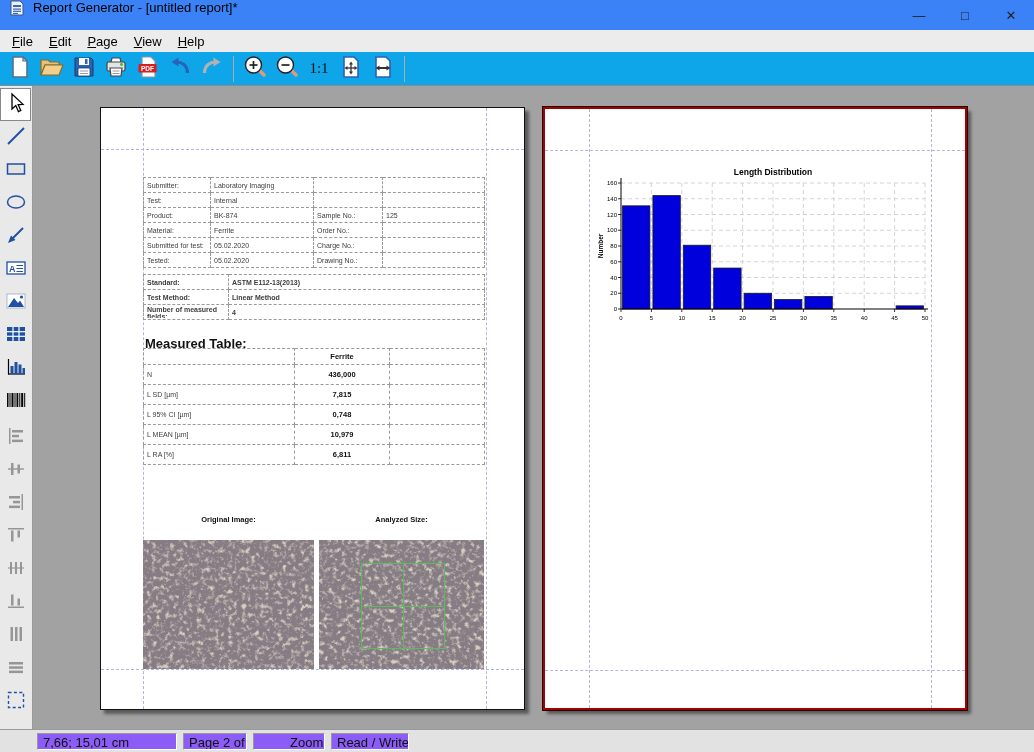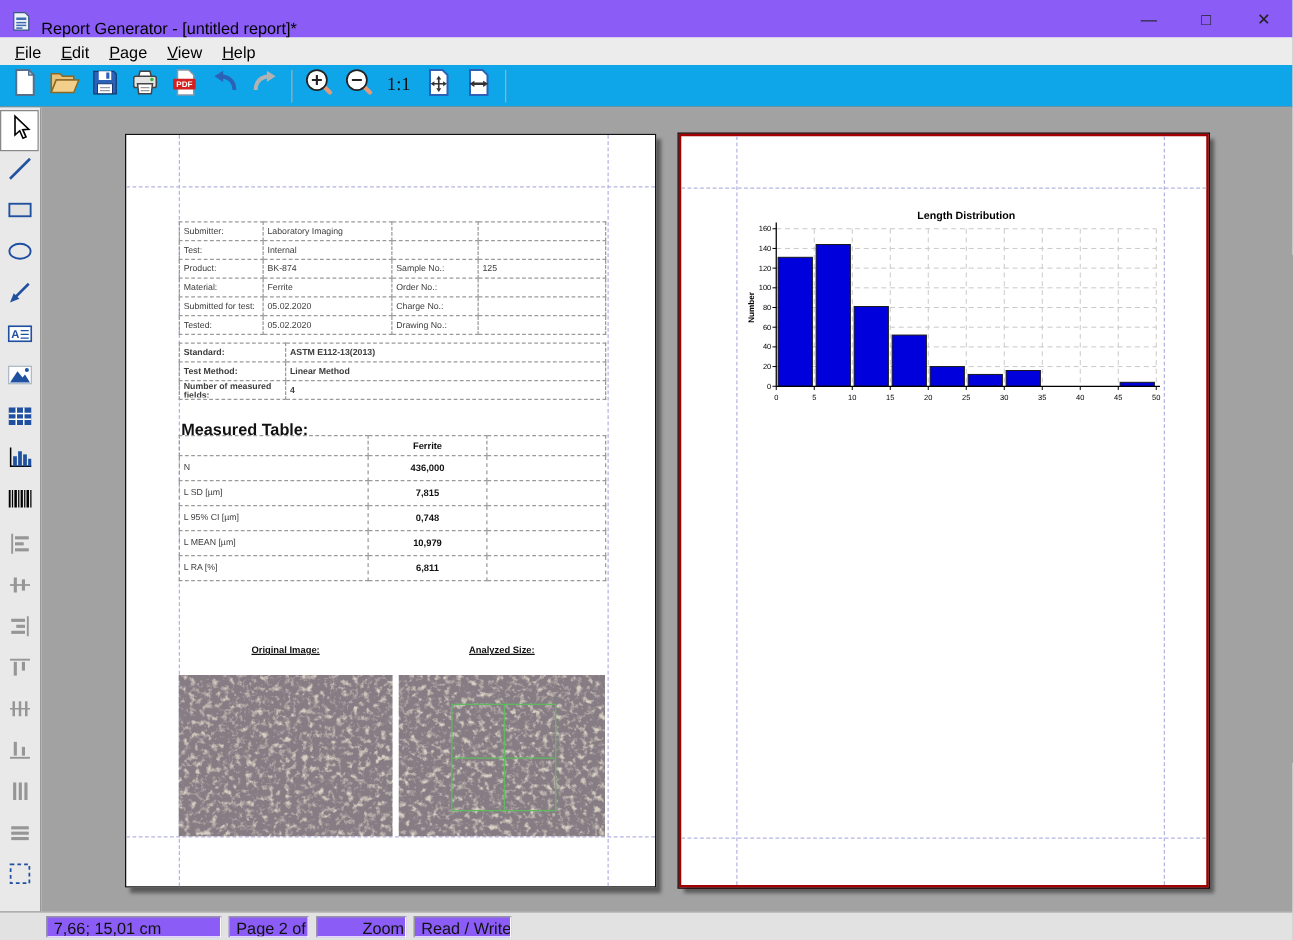--- a/index.html
+++ b/index.html
@@ -1,20 +1,20 @@
 <!DOCTYPE html>
 <html><head>
 <meta charset="utf-8">
 <style>
   * { margin:0; padding:0; box-sizing:border-box; }
   html,body { width:1034px; height:752px; overflow:hidden; }
   body { font-family:"Liberation Sans", sans-serif; background:#fff; position:relative; }
 
   
-  .titlebar { position:absolute; left:0; top:0; width:1034px; height:30px; background:#8b5cf6; display:flex; align-items:flex-end; }
+  .titlebar { position:absolute; left:0; top:0; width:1034px; height:30px; background:#3b82f6; display:flex; align-items:flex-start; }
   .titlebar .appicon { margin:0 8px 0 9px; }
   .titlebar .title { font-size:13px; color:#000; }
   .wincontrols { position:absolute; right:0; top:0; height:30px; display:flex; }
   .winbtn { width:46px; height:30px; display:flex; align-items:center; justify-content:center; font-size:13px; color:#222; cursor:default; }
 
   .menubar { position:absolute; left:0; top:30px; width:1034px; height:22px; background:#ececec; display:flex; align-items:center; padding-left:4px; }
   .menuitem { font-size:13px; color:#000; padding:2px 8px; }
   .menuitem u { text-decoration:underline; }
 
   .toolbar { position:absolute; left:0; top:52px; width:1034px; height:34px; background:#0ea5e9; border-bottom:1px solid #8a8a8a; display:flex; align-items:center; padding-left:4px; }
@@ -50,21 +50,21 @@
   .clip2 { white-space:normal; line-height:7px; height:12px; overflow:hidden; display:block; }
 
   .meas-caption { position:absolute; left:44px; top:228px; font-size:13px; font-weight:bold; color:#111; }
   .meas-table { position:absolute; left:42px; top:240px; width:341px; }
   .meas-table td { height:20px; }
   .meas-table tr.hdr td { height:16px; }
   .meas-table td.val { text-align:center; font-weight:bold; color:#111; padding:0; font-size:7.5px; }
   .meas-table tr.sum td { height:22px; }
   .meas-table td.big { font-size:13px; font-weight:bold; text-align:center; color:#000; padding:0; }
 
-  .img-label { position:absolute; top:407px; font-size:7.5px; font-weight:bold; color:#111; text-align:center;text-decoration:underline; }
+  .img-label { position:absolute; top:407px; font-size:7.5px; font-weight:bold; color:#111; text-align:center; }
   .micro-wrap { position:absolute; top:432px; }
   .grid-overlay { position:absolute; left:42px; top:23px; width:84px; height:86px; border:1px solid #5dbb5d; }
   .grid-overlay::before { content:""; position:absolute; left:50%; top:0; bottom:0; border-left:1px solid #5dbb5d; }
   .grid-overlay::after { content:""; position:absolute; top:50%; left:0; right:0; border-top:1px solid #5dbb5d; }
 
   .chart-wrap { position:absolute; left:50px; top:52px; width:336px; height:170px; }
   .chart-wrap svg text { font-family:"Liberation Sans", sans-serif; }
 
   
   .statusbar { position:absolute; left:0; top:729px; width:1034px; height:23px; background:#e2e2e2; border-top:1px solid #9a9a9a; display:flex; align-items:center; }

